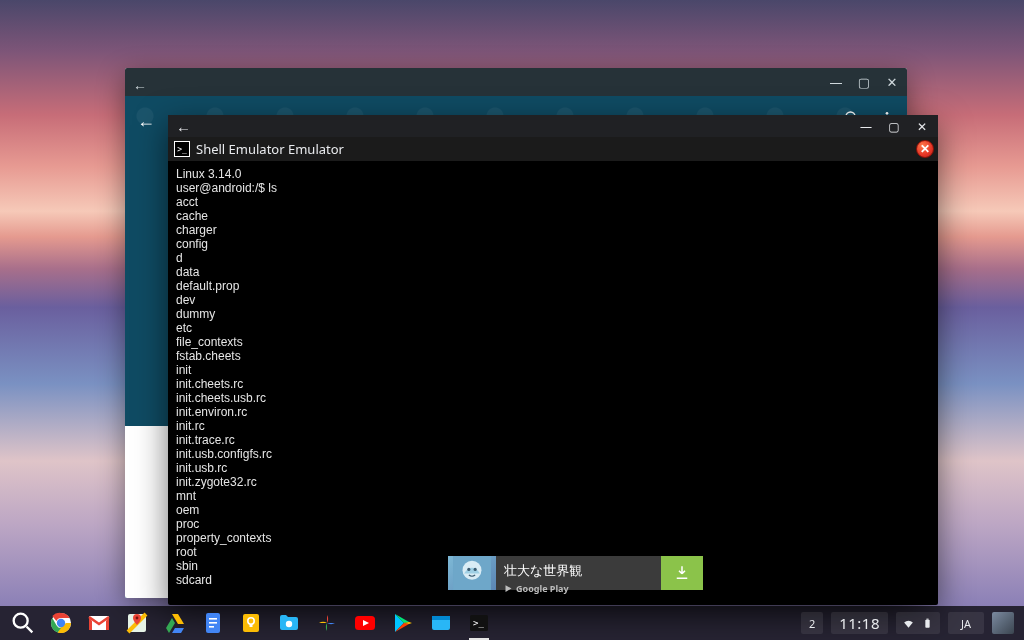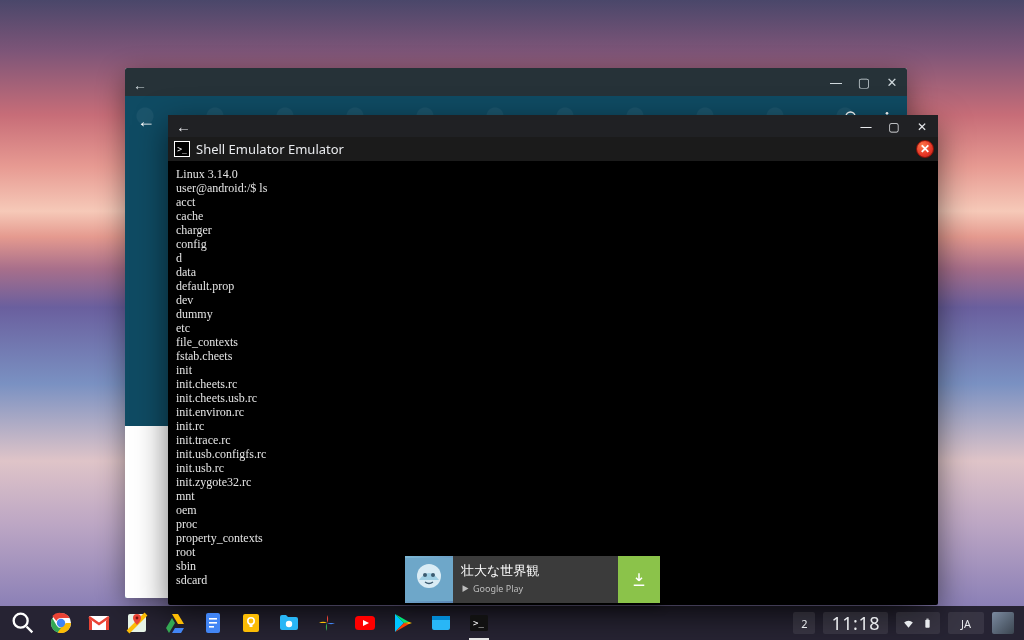--- a/index.html
+++ b/index.html
@@ -152,52 +152,52 @@
     font-size: 12px;
     line-height: 1;
     font-weight: bold;
     border: 1px solid #8f1208;
   }
   .term-output {
     flex: 1;
     overflow: hidden;
     padding: 6px 8px;
     color: #e5e5e5;
-    font-family: Liberation Serif, serif;
+    font-family: Liberation Sans, sans-serif;
     font-size: 12px;
     line-height: 14px;
     white-space: pre;
   }
 
   
   .ad-banner {
     position: absolute;
-    left: 405px;
+    left: 448px;
     top: 556px;
     width: 255px;
-    height: 47px;
+    height: 34px;
     background: #3b3b3b;
     display: flex;
     color: #e8e8e8;
     font-size: 11px;
     align-items: stretch;
     box-shadow: 0 3px 10px rgba(0,0,0,.4);
   }
   .ad-banner .thumb {
     width: 48px;
     background: linear-gradient(135deg,#7eb9d6,#5b86b5);
     position: relative;
   }
   .ad-banner .thumb svg { width: 100%; height: 100%; }
   .ad-banner .text {
     flex: 1;
     padding: 5px 8px;
   }
   .ad-banner .text .line1 { font-size: 13px; color: #fff; }
-  .ad-banner .text .line2 { font-size: 9px; color: #bdbdbd; display: flex; align-items: center; gap: 3px; margin-top: 2px;}
+  .ad-banner .text .line2 { font-size: 9px; color: #bdbdbd; display: flex; align-items: center; gap: 3px; margin-top: 2px; font-weight: bold;}
   .ad-banner .text .line2 svg { width: 9px; height: 9px; }
   .ad-banner .dl {
     width: 42px;
     background: #8bc34a;
     display: flex;
     align-items: center; justify-content: center;
     color: #fff;
   }
   .ad-banner .dl svg { width: 18px; height: 18px; }
 
@@ -239,21 +239,21 @@
   }
   .shelf .tray .pill {
     background: rgba(255,255,255,.08);
     border-radius: 2px;
     height: 22px;
     display: inline-flex;
     align-items: center;
     justify-content: center;
   }
   .shelf .tray .notif { width: 22px; }
-  .shelf .tray .clock { padding: 0 8px; font-size: 18px; letter-spacing: .5px;}
+  .shelf .tray .clock { padding: 0 8px; font-size: 15px; letter-spacing: .5px;}
   .shelf .tray .status { padding: 0 6px; gap: 6px; display: inline-flex; align-items: center;}
   .shelf .tray .status svg { width: 13px; height: 13px; }
   .shelf .tray .ime { width: 36px; font-size: 11px;}
   .shelf .tray .avatar {
     width: 22px; height: 22px;
     background: linear-gradient(135deg,#7b8aa0,#3b4550);
     border-radius: 2px;
   }
 </style>
 </head>

